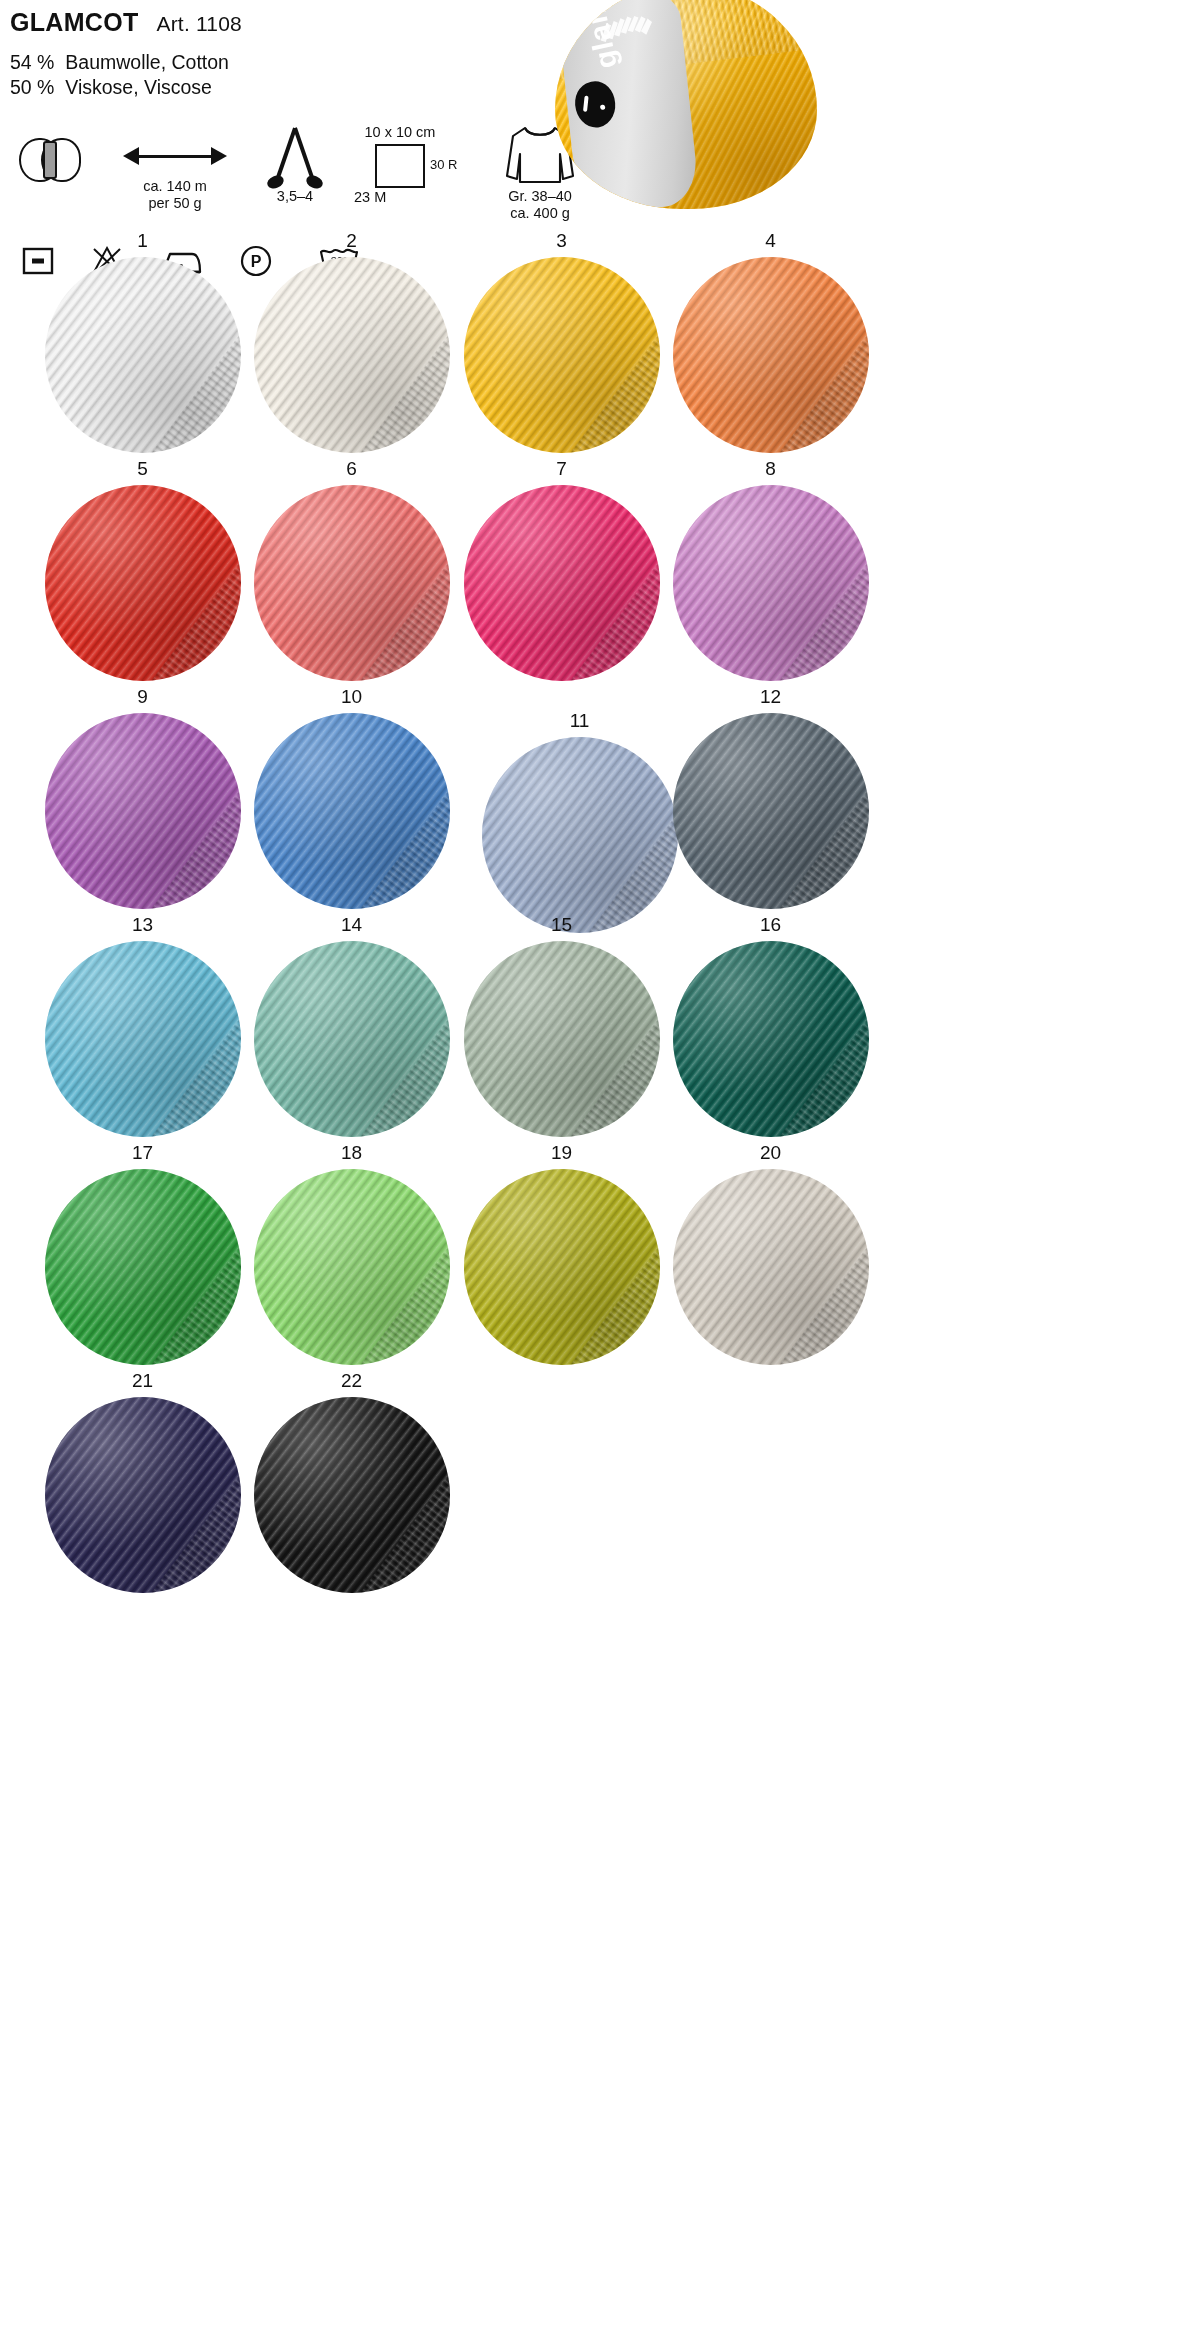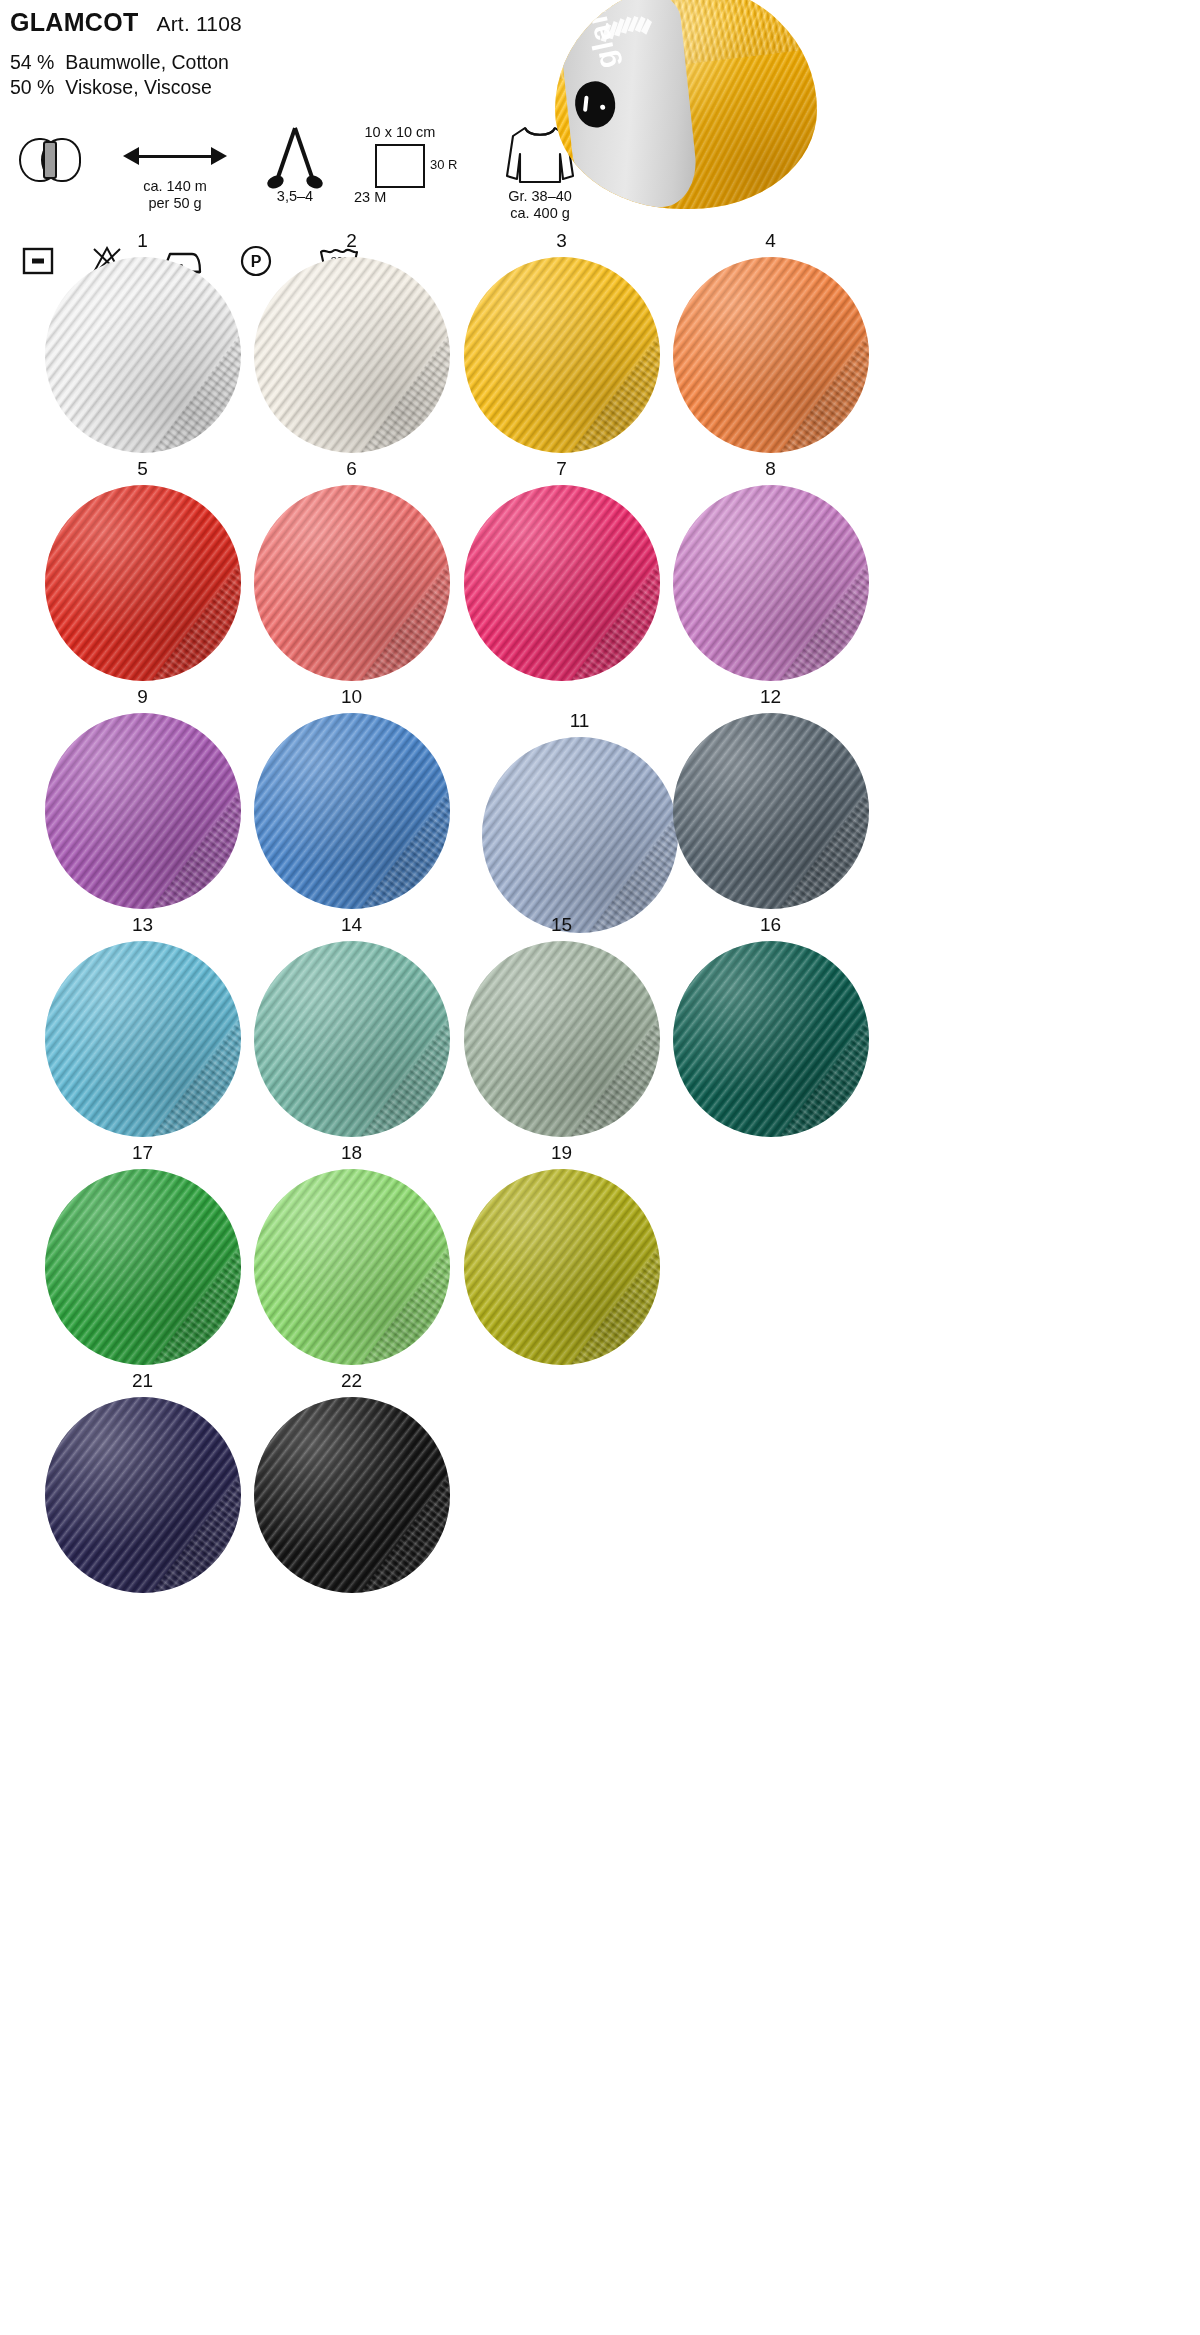--- a/index.html
+++ b/index.html
@@ -509,20 +509,28 @@
         </div>
       </div>
       <div class="swatch-cell" style="left: 419px;">
         <div class="swatch-number">19</div>
         <div class="swatch-disc" style="background: rgb(178, 176, 25);">
           <div class="yarn-tex main"></div>
           <div class="yarn-tex cross"></div>
           <div class="disc-shade"></div>
         </div>
       </div>
+      <div class="swatch-cell" style="left: 628px;">
+        <div class="swatch-number">20</div>
+        <div class="swatch-disc" style="background: rgb(214, 207, 196);">
+          <div class="yarn-tex main"></div>
+          <div class="yarn-tex cross"></div>
+          <div class="disc-shade"></div>
+        </div>
+      </div>
     </div>
     <div class="swatch-row">
       <div class="swatch-cell" style="left: 0px;">
         <div class="swatch-number">21</div>
         <div class="swatch-disc" style="background: rgb(42, 38, 82);">
           <div class="yarn-tex main"></div>
           <div class="yarn-tex cross"></div>
           <div class="disc-shade"></div>
         </div>
       </div>

